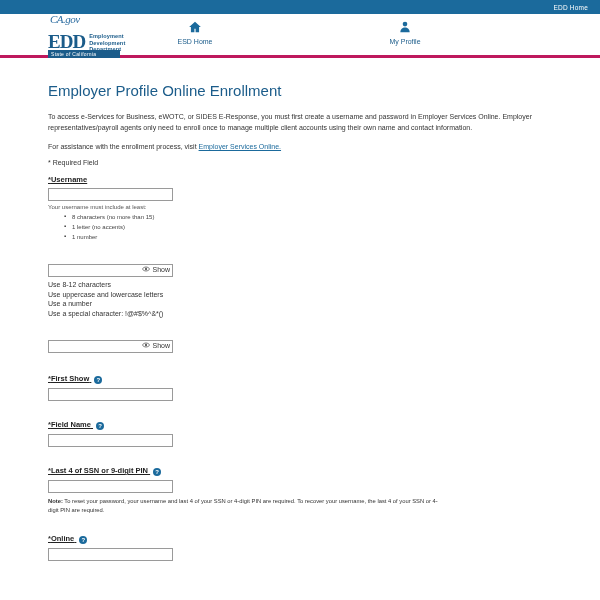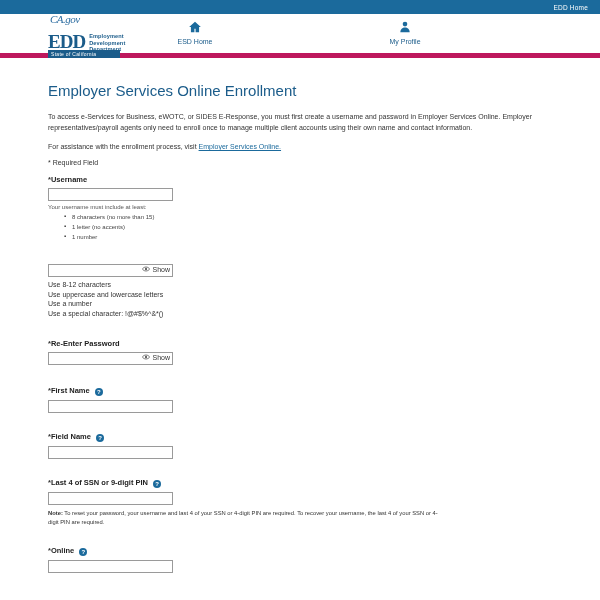--- a/index.html
+++ b/index.html
@@ -23,21 +23,21 @@
   .topbar a {
     color: #ffffff;
     font-size: 6.5px;
     text-decoration: none;
     letter-spacing: .2px;
   }
   .header {
     position: relative;
     height: 44px;
     background: #ffffff;
-    border-bottom: 5px solid #be185d;
+    border-bottom: 3px solid #be185d;
     display: flex;
     align-items: center;
   }
   .ca-gov {
     position: absolute;
     left: 50px; top: -1px;
     font-family: "Liberation Serif", serif;
     font-size: 11px;
     font-style: italic;
     color: #2c6ca0;
@@ -121,20 +121,21 @@
   .assist a { color: #1b6a9c; text-decoration: underline; }
   .req-note {
     font-size: 7px;
     margin-bottom: 9px;
   }
   .field-label {
     font-size: 7.5px;
     font-weight: bold;
     color: #222;
     margin-bottom: 3px;
+    text-decoration: underline;
   }
   .field-label .star { color: #333; font-weight: bold; }
   .help-icon {
     display: inline-block;
     width: 8px; height: 8px;
     border-radius: 50%;
     background: #1b6a9c;
     color: #fff;
     font-size: 6px;
     line-height: 8px;
@@ -248,21 +249,21 @@
             <path d="M4 21c0-4.4 3.6-8 8-8s8 3.6 8 8z"></path>
           </svg>
       </span>
       <span class="nav-label">My Profile</span>
     </div>
   </div>
 </div>
 
 <div class="content">
 
-  <h1>Employer Services Online Enrollment</h1>
+  <h1>Employer Profile Online Enrollment</h1>
 
   <p class="intro">To access e-Services for Business, eWOTC, or SIDES E-Response, you must first create a username and password in Employer Services Online. Employer representatives/payroll agents only need to enroll once to manage multiple client accounts using their own name and contact information.</p>
 
   <p class="assist">
     <span>For assistance with the enrollment process, visit </span><a href="#">Employer Services Online.</a>
   </p>
 
   <p class="req-note">* Required Field</p>
 
   <div class="block-tight">
@@ -297,42 +298,39 @@
       <div>Use 8-12 characters</div>
       <div>Use uppercase and lowercase letters</div>
       <div>Use a number</div>
       <div>Use a special character: !@#$%^&amp;*()</div>
     </div>
   </div>
 
   <div style="height:14px"></div>
 
   <div class="block">
-    <div class="field-label">
-      <span class="star">*</span><span>Re-Enter Password</span>
-    </div>
     <div class="pw-wrap">
       <input class="txt" type="password" value="" style="">
       <span class="show-btn">
         <span>
           <svg width="8" height="6" viewBox="0 0 24 16" fill="none" stroke="#333" stroke-width="2">
               <path d="M1 8s4-6 11-6 11 6 11 6-4 6-11 6S1 8 1 8z"></path>
               <circle cx="12" cy="8" r="3" fill="#333" stroke="none"></circle>
             </svg>
         </span>
         <span>Show</span>
       </span>
     </div>
   </div>
 
   <div style="height:10px"></div>
 
   <div class="block">
     <div class="field-label">
-      <span class="star">*</span><span>First Name</span>
+      <span class="star">*</span><span>First Show</span>
       <span class="help-icon">?</span>
     </div>
     <input class="txt" type="text" value="" style="">
   </div>
 
   <div style="height:8px"></div>
 
   <div class="block">
     <div class="field-label">
       <span class="star">*</span><span>Field Name</span>

